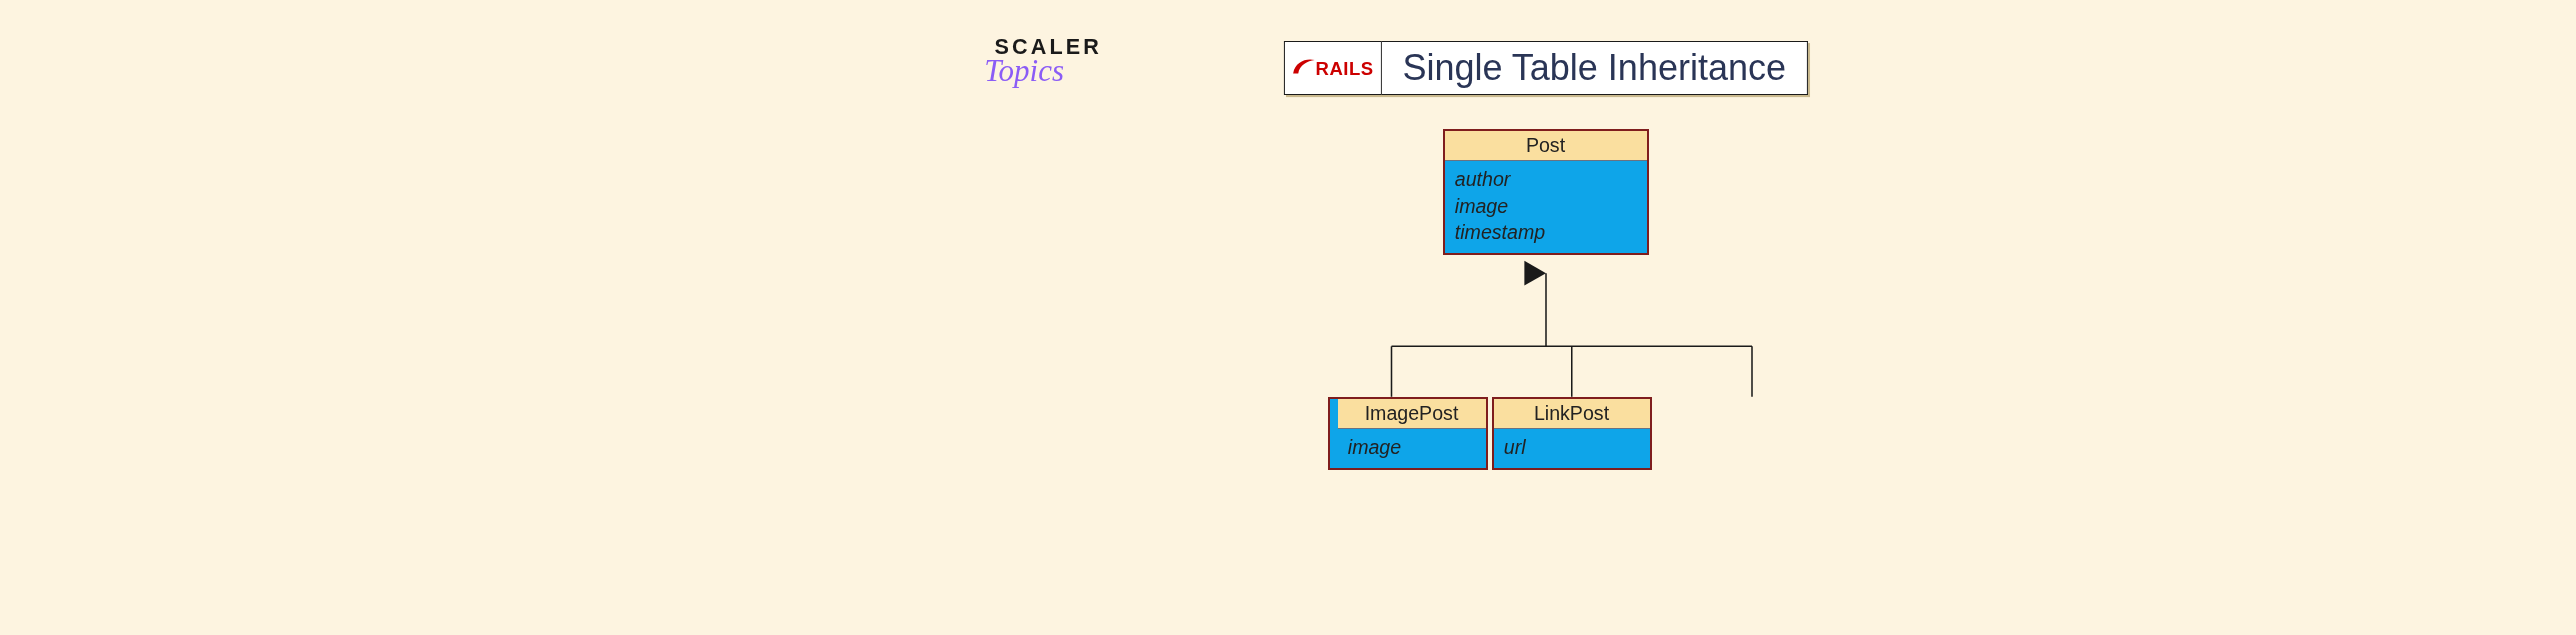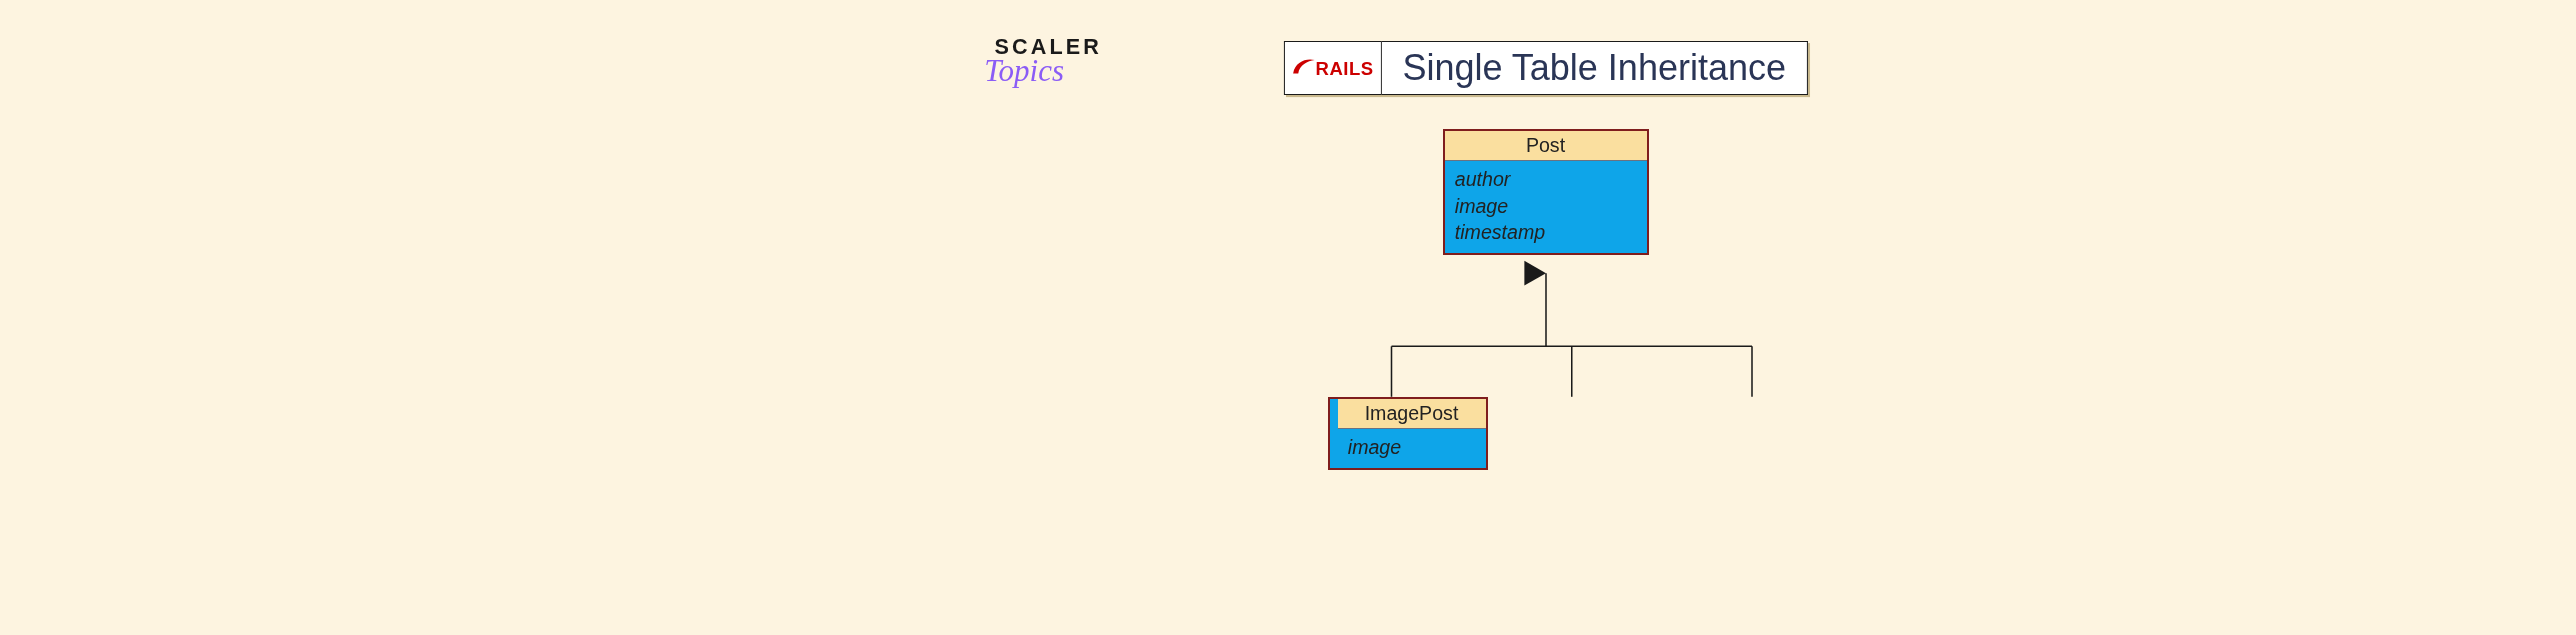--- a/index.html
+++ b/index.html
@@ -161,16 +161,22 @@
     </div>
   </div>
 
   <div class="uml-box box-image">
     <div class="uml-head">ImagePost</div>
     <div class="uml-body">
       <div>image</div>
     </div>
   </div>
 
+  <div class="uml-box box-link">
+    <div class="uml-head">LinkPost</div>
+    <div class="uml-body">
+      <div>url</div>
+    </div>
+  </div>
 
 
 </div>
 
 
 </body></html>

